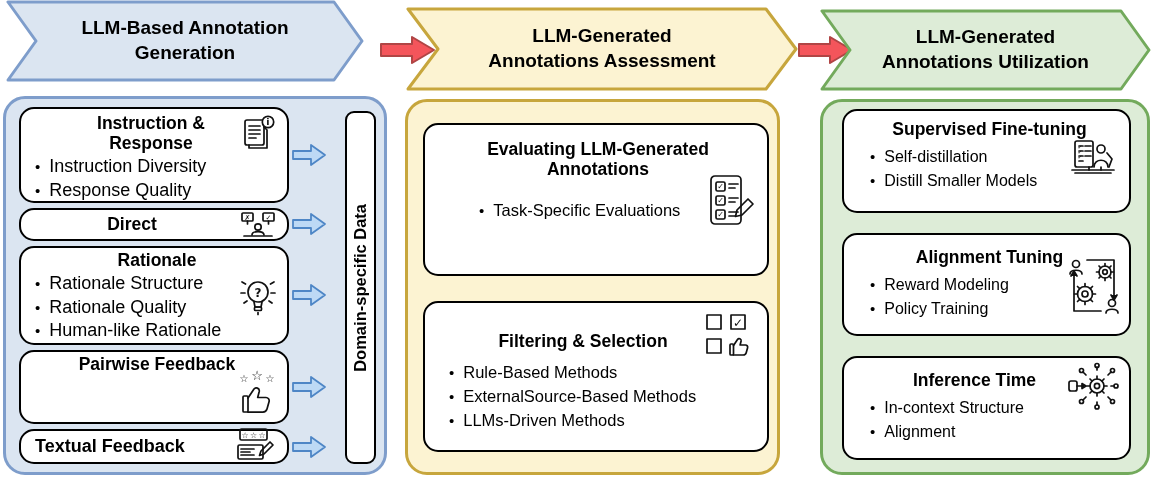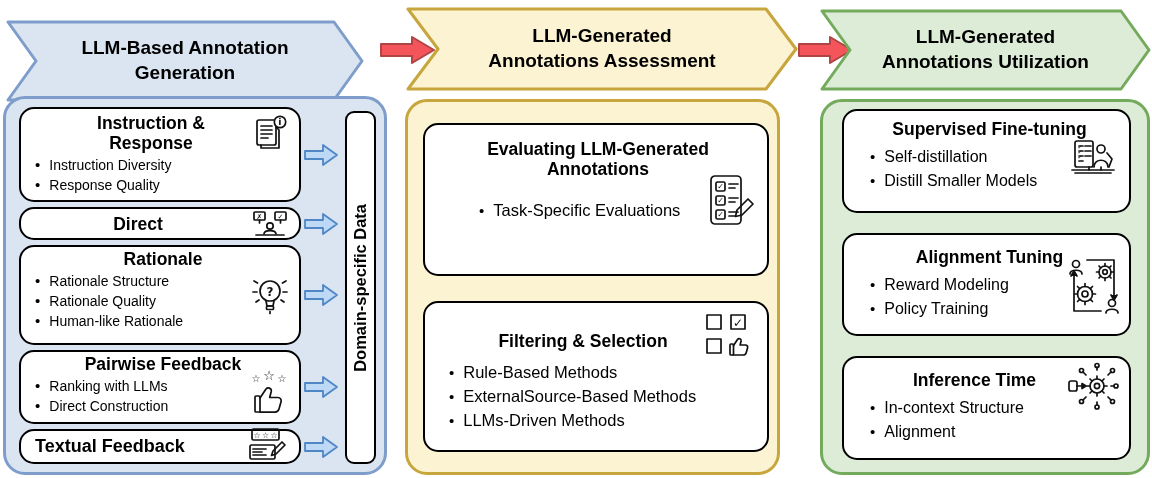--- a/index.html
+++ b/index.html
@@ -8,21 +8,21 @@
     font-family:"Liberation Sans",sans-serif;color:#000;background:#fff;
   }
   
   .hdr{position:absolute;}
   .hdr svg{position:absolute;left:0;top:0;}
   .hdr-text{
     position:absolute;left:0;top:0;width:100%;height:100%;
     display:flex;align-items:center;justify-content:center;text-align:center;
     font-weight:bold;font-size:19px;line-height:1.3;
   }
-  .hdr-gen{left:6px;top:20px;width:358px;height:82px;}
+  .hdr-gen{left:6px;top:0;width:358px;height:82px;}
   .hdr-assess{left:406px;top:7px;width:392px;height:84px;}
   .hdr-util{left:820px;top:9px;width:331px;height:82px;}
   .hdr-gen .hdr-text span{max-width:235px;}
   .hdr-assess .hdr-text span{max-width:250px;}
   .hdr-util .hdr-text span{max-width:225px;}
   .flow-arrow{position:absolute;width:58px;height:32px;}
   .flow-arrow.a1{left:379px;top:34px;}
   .flow-arrow.a2{left:797px;top:34px;}
 
   
@@ -31,25 +31,25 @@
   .panel-assess{left:405px;top:99px;width:375px;height:376px;background:#fcf3d2;border:3px solid #c7a63d;}
   .panel-util{left:820px;top:99px;width:330px;height:376px;background:#ddecd7;border:3px solid #73aa5c;}
 
   
   .wbox{
     position:relative;box-sizing:border-box;background:#fff;
     border:2.5px solid #000;border-radius:15px;
   }
   .btitle{font-weight:bold;font-size:17.5px;text-align:center;line-height:1.15;}
   ul.bullets{list-style:none;margin:2px 0 0 0;padding:0;}
-  ul.bullets li{font-size:14px;line-height:1.32;padding-left:0;}
+  ul.bullets li{font-size:18px;line-height:1.32;padding-left:0;}
   ul.bullets li::before{content:"•";font-size:15px;margin:0 9px 0 0;}
 
   
-  .gen-inner{display:flex;height:100%;box-sizing:border-box;padding:8px 6px 8px 13px;gap:2px;}
+  .gen-inner{display:flex;height:100%;box-sizing:border-box;padding:8px 6px 8px 13px;gap:14px;}
   .gen-rows{flex:1;display:flex;flex-direction:column;gap:5px;}
   .gen-row{display:flex;align-items:center;gap:2px;}
   .gen-row .wbox{flex:1;height:100%;}
   .sarrow{width:36px;height:26px;flex:none;}
   .row-ir{height:96px;}   .row-label{height:33px;}
   .row-rat{height:100px;} .row-pair{height:75px;}  .row-text{height:35px;}
   .box-ir{padding:3px 8px 0 14px;}
   .box-ir .btitle{max-width:160px;margin:1px 0 1px 36px;}
   .box-label{display:flex;align-items:center;}
   .box-label .btitle{flex:1;margin-right:44px;}
@@ -208,24 +208,20 @@
             <div class="btitle">Pairwise Feedback</div>
             <svg class="corner-icon" style="right:8px;top:18px;" width="42" height="50" viewBox="0 0 42 50">
               <text x="7" y="12" font-size="10" text-anchor="middle">☆</text>
               <text x="20" y="10" font-size="13" text-anchor="middle">☆</text>
               <text x="33" y="12" font-size="10" text-anchor="middle">☆</text>
               <g class="icon-stroke">
                 <rect x="6" y="26" width="5" height="16" rx="1"></rect>
                 <path d="M11 28 l6-9 a3 3 0 0 1 5.3 2.2 l-1.6 6.3 h8.3 a3.2 3.2 0 0 1 3.1 4 l-2.1 7.6 a4.3 4.3 0 0 1-4.1 3.1 H11"></path>
               </g>
             </svg>
-            <ul class="bullets">
-              <li>Ranking with LLMs</li>
-              <li>Direct Construction</li>
-            </ul>
           </div>
           <svg class="sarrow" viewBox="0 0 36 26">
             <polygon points="2,9 20,9 20,3 34,13 20,23 20,17 2,17" fill="#bdd9f5" stroke="#4e86c6" stroke-width="1.8" stroke-linejoin="round"></polygon>
           </svg>
         </div>
 
         <div class="gen-row row-text">
           <div class="wbox box-text">
             <div class="btitle">Textual Feedback</div>
             <svg class="corner-icon" style="right:12px;top:-4px;" width="44" height="40" viewBox="0 0 44 40">

